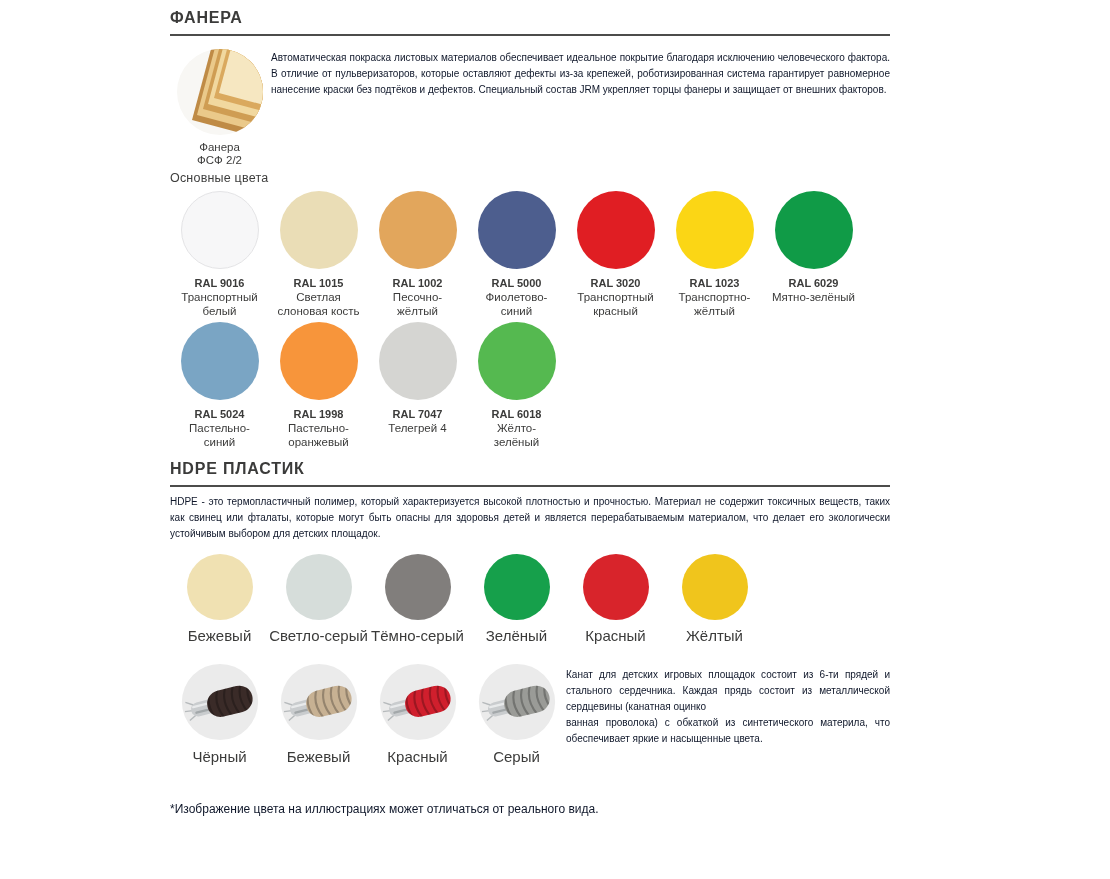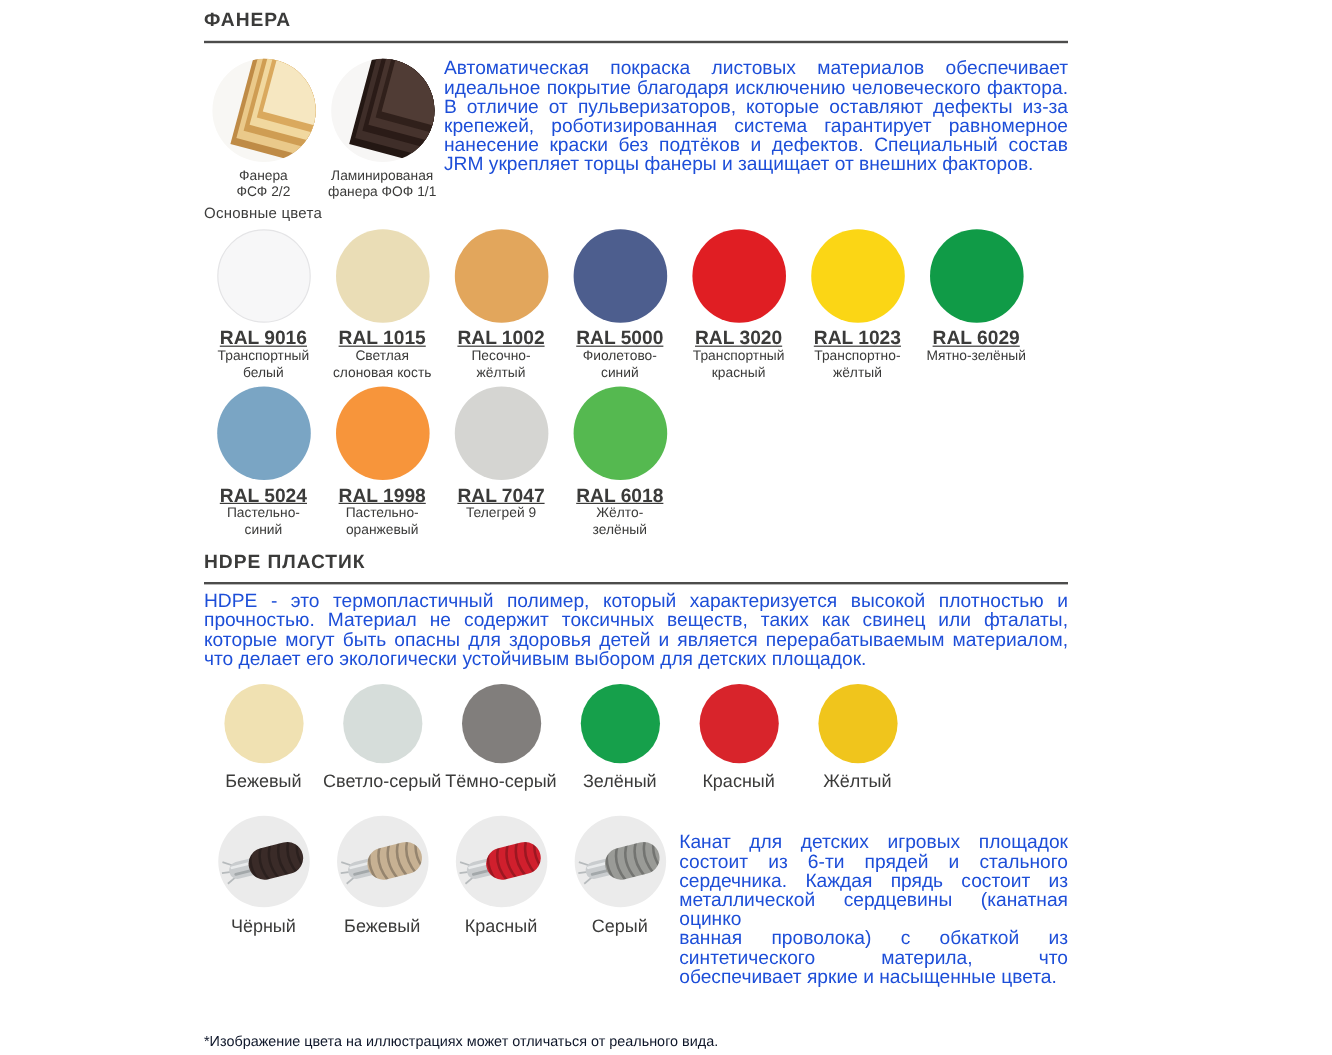--- a/index.html
+++ b/index.html
@@ -5,42 +5,42 @@
   * { margin:0; padding:0; box-sizing:border-box; }
   html,body { width:1110px; height:879px; background:#ffffff; overflow:hidden; }
   body { font-family:"Liberation Sans", sans-serif; color:#3b3b3a; }
   .page { width:720px; margin-left:170px; padding-top:8px; }
 
   .section-title{
     font-size:16px; font-weight:bold; letter-spacing:0.8px; color:#3b3b3a;
     padding-bottom:6px; border-bottom:2px solid #4c4c4b; line-height:20px;
   }
   .desc{
-    font-size:16px; line-height:16px; color:#1d4ed8; text-align:justify;
+    font-size:10px; line-height:16px; color:#0f172a; text-align:justify;
     white-space:pre-line;
   }
   .sub-label{ font-size:12.5px; color:#3d3d3c; line-height:16px; letter-spacing:0.2px; }
 
   .ply-row{ display:flex; margin-top:12px; }
   .rope-row{ display:flex; margin-top:8px; }
   .swatch-row{ display:flex; }
   .col{ width:99px; text-align:center; flex:0 0 99px; }
   .photo{ width:88px; height:88px; display:block; margin:0 auto; }
   .photo.r78{ width:78px; height:78px; }
   .photo-label{ font-size:11.5px; line-height:13px; margin-top:5px; white-space:pre-line; color:#3b3b3a; }
 
   .dot{ border-radius:50%; margin:0 auto; }
   .d78{ width:78px; height:78px; }
   .d66{ width:66px; height:66px; margin-top:6px; }
-  .code{ font-size:16px; font-weight:bold; margin-top:7px; line-height:14px;text-decoration:underline; }
+  .code{ font-size:11px; font-weight:bold; margin-top:7px; line-height:14px; }
   .cname{ font-size:11.5px; line-height:14px; white-space:pre-line; }
   .plain-label{ font-size:15px; margin-top:9px; line-height:14px; }
 
   .ply-desc{ flex:1 1 auto; margin-left:2px; margin-top:2px; }
-  .rope-desc{ flex:1 1 auto; margin-top:16px; }
+  .rope-desc{ flex:1 1 auto; margin-top:4px; }
 
   .mt-main{ margin-top:5px; }
   .title-main{ margin-top:3px; }
   .title-add{ margin-top:2px; }
   .mt-add{ margin-top:4px; }
   .sec-hdpe{ margin-top:10px; }
   .hdpe-desc{ margin-top:7px; }
   .hdpe-row{ margin-top:6px; }
   .sec-rope{ margin-top:20px; }
   .footnote{ margin-top:38px; font-size:12px; color:#0f172a; line-height:15px; }
@@ -92,35 +92,20 @@
             <polygon points="21,67 40.4,-5.5 112.9,13.9 93.5,86.4" fill="#eac98a"></polygon>
             <polygon points="27,61 46.4,-11.5 118.9,7.9 99.5,80.4" fill="#cf9d53"></polygon>
             <polygon points="32,56 51.4,-16.5 123.9,2.9 104.5,75.4" fill="#f1d89f"></polygon>
             <polygon points="38,50 57.4,-22.5 129.9,-3.1 110.5,69.4" fill="#daa95e"></polygon>
             <polygon points="43,45 62.4,-27.5 134.9,-8.1 115.5,64.4" fill="#f6e7c1"></polygon>
           </g>
         </svg>
         <div class="photo-label">Фанера
 ФСФ 2/2</div>
       </div>
-      <div class="col">
-        <svg class="photo" viewBox="0 0 88 88">
-          <circle cx="44" cy="44" r="43" fill="#f7f6f5"></circle>
-          <g clip-path="url(#circ88)">
-            <polygon points="16,72 35.4,-0.5 107.9,18.9 88.5,91.4" fill="#231713"></polygon>
-            <polygon points="21,67 40.4,-5.5 112.9,13.9 93.5,86.4" fill="#3f2e29"></polygon>
-            <polygon points="27,61 46.4,-11.5 118.9,7.9 99.5,80.4" fill="#2a1b17"></polygon>
-            <polygon points="32,56 51.4,-16.5 123.9,2.9 104.5,75.4" fill="#46332d"></polygon>
-            <polygon points="38,50 57.4,-22.5 129.9,-3.1 110.5,69.4" fill="#30201b"></polygon>
-            <polygon points="43,45 62.4,-27.5 134.9,-8.1 115.5,64.4" fill="#503c35"></polygon>
-          </g>
-        </svg>
-        <div class="photo-label">Ламинированая
-фанера ФОФ 1/1</div>
-      </div>
       <div class="desc ply-desc">Автоматическая покраска листовых материалов обеспечивает идеальное покрытие благодаря исключению человеческого фактора. В отличие от пульверизаторов, которые оставляют дефекты из-за крепежей, роботизированная система гарантирует равномерное нанесение краски без подтёков и дефектов. Специальный состав JRM укрепляет торцы фанеры и защищает от внешних факторов.</div>
     </div>
 
     <div class="sub-label title-main">Основные цвета</div>
 
     <div class="swatch-row mt-main">
       <div class="col">
         <div class="dot d78" style="background: rgb(247, 247, 248); border: 1px solid rgb(228, 228, 230);"></div>
         <div class="code">RAL 9016</div>
         <div class="cname">Транспортный
@@ -173,21 +158,21 @@
       </div>
       <div class="col">
         <div class="dot d78" style="background: rgb(247, 149, 59);"></div>
         <div class="code">RAL 1998</div>
         <div class="cname">Пастельно-
 оранжевый</div>
       </div>
       <div class="col">
         <div class="dot d78" style="background: rgb(213, 213, 210);"></div>
         <div class="code">RAL 7047</div>
-        <div class="cname">Телегрей 9</div>
+        <div class="cname">Телегрей 4</div>
       </div>
       <div class="col">
         <div class="dot d78" style="background: rgb(85, 185, 80);"></div>
         <div class="code">RAL 6018</div>
         <div class="cname">Жёлто-
 зелёный</div>
       </div>
     </div>
   </div>
 

